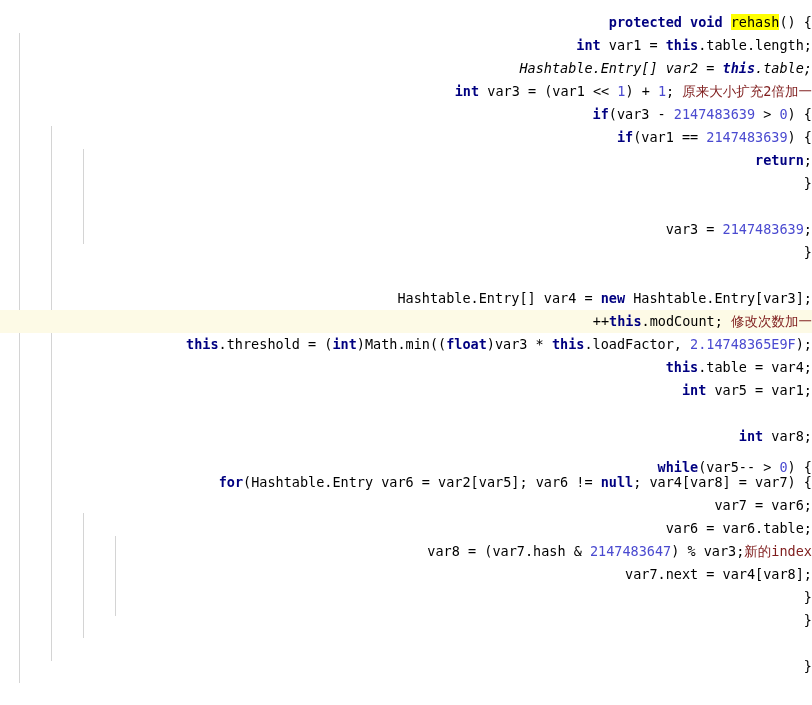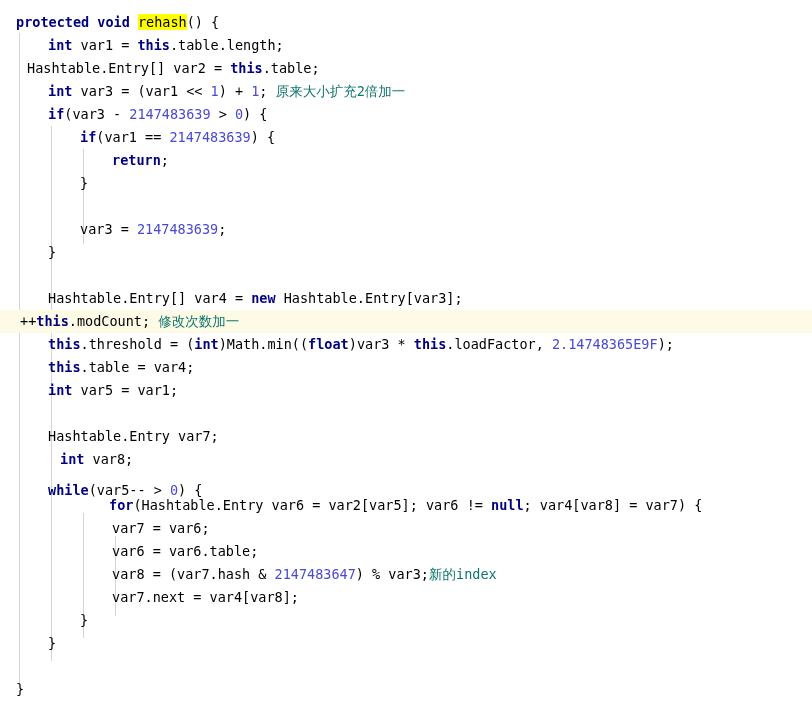--- a/index.html
+++ b/index.html
@@ -12,20 +12,21 @@
     height: 705px;
     overflow: hidden;
     font-family: "DejaVu Sans Mono", "Liberation Mono", monospace;
   }
 
   #editor {
     position: relative;
     width: 812px;
     height: 688px;
     background: #ffffff;
+    text-align: right;
   }
 
   
   .guide {
     position: absolute;
     width: 1px;
     background: #d4d4d4;
     z-index: 0;
   }
 
@@ -50,54 +51,53 @@
 
   .line .txt {
     display: inline-block;
     padding-left: 16px;
   }
 
   
   .kw   { color: #000080; font-weight: bold; }
   .num  { color: #4a4ad0; }
   .pln  { color: #000000; }
-  .cmt-cn { color: #0f766e; }
+  .cmt-cn { color: #7f1d1d; }
   .mark { background: #ffff00; color: #000000; }
 </style>
 </head>
 <body>
 
 <div id="editor">
 
   <div class="guide" style="left:19px; top:33px; height:650px;"></div>
   <div class="guide" style="left:51px; top:126px; height:535px;"></div>
   <div class="guide" style="left:83px; top:149px; height:95px;"></div>
   <div class="guide" style="left:83px; top:513px; height:125px;"></div>
   <div class="guide" style="left:115px; top:536px; height:80px;"></div>
 
   <div class="code-layer">
       <div class="line"><span class="txt" style="padding-left: 16px;"><span class="kw">protected</span><span class="pln"> </span><span class="kw">void</span><span class="pln"> </span><span class="mark">rehash</span><span class="pln">() {</span></span></div>
       <div class="line"><span class="txt" style="padding-left: 48px;"><span class="kw">int</span><span class="pln"> var1 = </span><span class="kw">this</span><span class="pln">.table.length;</span></span></div>
-      <div class="line"><span class="txt" style="padding-left: 27px;"><span class="pln">Hashtable.Entry[] var2 = </span><span class="kw">this</span><span class="pln">.table;</span></span></div>
+      <div class="line"><span class="txt" style="padding-left: 27px; font-style: italic;"><span class="pln">Hashtable.Entry[] var2 = </span><span class="kw">this</span><span class="pln">.table;</span></span></div>
       <div class="line"><span class="txt" style="padding-left: 48px;"><span class="kw">int</span><span class="pln"> var3 = (var1 &lt;&lt; </span><span class="num">1</span><span class="pln">) + </span><span class="num">1</span><span class="pln">; </span><span class="cmt-cn">原来大小扩充2倍加一</span></span></div>
       <div class="line"><span class="txt" style="padding-left: 48px;"><span class="kw">if</span><span class="pln">(var3 - </span><span class="num">2147483639</span><span class="pln"> &gt; </span><span class="num">0</span><span class="pln">) {</span></span></div>
       <div class="line"><span class="txt" style="padding-left: 80px;"><span class="kw">if</span><span class="pln">(var1 == </span><span class="num">2147483639</span><span class="pln">) {</span></span></div>
       <div class="line"><span class="txt" style="padding-left: 112px;"><span class="kw">return</span><span class="pln">;</span></span></div>
       <div class="line"><span class="txt" style="padding-left: 80px;"><span class="pln">}</span></span></div>
       <div class="line"><span class="txt" style="padding-left: 16px;">&nbsp;</span></div>
       <div class="line"><span class="txt" style="padding-left: 80px;"><span class="pln">var3 = </span><span class="num">2147483639</span><span class="pln">;</span></span></div>
       <div class="line"><span class="txt" style="padding-left: 48px;"><span class="pln">}</span></span></div>
       <div class="line"><span class="txt" style="padding-left: 16px;">&nbsp;</span></div>
       <div class="line"><span class="txt" style="padding-left: 48px;"><span class="pln">Hashtable.Entry[] var4 = </span><span class="kw">new</span><span class="pln"> Hashtable.Entry[var3];</span></span></div>
       <div class="line hl"><span class="txt" style="padding-left: 20px;"><span class="pln">++</span><span class="kw">this</span><span class="pln">.modCount; </span><span class="cmt-cn">修改次数加一</span></span></div>
       <div class="line"><span class="txt" style="padding-left: 48px;"><span class="kw">this</span><span class="pln">.threshold = (</span><span class="kw">int</span><span class="pln">)Math.min((</span><span class="kw">float</span><span class="pln">)var3 * </span><span class="kw">this</span><span class="pln">.loadFactor, </span><span class="num">2.14748365E9F</span><span class="pln">);</span></span></div>
       <div class="line"><span class="txt" style="padding-left: 48px;"><span class="kw">this</span><span class="pln">.table = var4;</span></span></div>
       <div class="line"><span class="txt" style="padding-left: 48px;"><span class="kw">int</span><span class="pln"> var5 = var1;</span></span></div>
       <div class="line"><span class="txt" style="padding-left: 16px;">&nbsp;</span></div>
-      <div class="line"><span class="txt" style="padding-left: 48px;"><span class="pln">Hashtable.Entry var7;</span></span></div>
       <div class="line"><span class="txt" style="padding-left: 48px; margin-left: 12px;"><span class="kw">int</span><span class="pln"> var8;</span></span></div>
       <div class="line"><span class="txt" style="padding-left: 48px; margin-top: 8px;"><span class="kw">while</span><span class="pln">(var5-- &gt; </span><span class="num">0</span><span class="pln">) {</span></span></div>
       <div class="line"><span class="txt" style="padding-left: 80px; margin-left: 29px;"><span class="kw">for</span><span class="pln">(Hashtable.Entry var6 = var2[var5]; var6 != </span><span class="kw">null</span><span class="pln">; var4[var8] = var7) {</span></span></div>
       <div class="line"><span class="txt" style="padding-left: 112px;"><span class="pln">var7 = var6;</span></span></div>
       <div class="line"><span class="txt" style="padding-left: 112px;"><span class="pln">var6 = var6.table;</span></span></div>
       <div class="line"><span class="txt" style="padding-left: 112px;"><span class="pln">var8 = (var7.hash &amp; </span><span class="num">2147483647</span><span class="pln">) % var3;</span><span class="cmt-cn">新的index</span></span></div>
       <div class="line"><span class="txt" style="padding-left: 112px;"><span class="pln">var7.next = var4[var8];</span></span></div>
       <div class="line"><span class="txt" style="padding-left: 80px;"><span class="pln">}</span></span></div>
       <div class="line"><span class="txt" style="padding-left: 48px;"><span class="pln">}</span></span></div>
       <div class="line"><span class="txt" style="padding-left: 16px;">&nbsp;</span></div>

